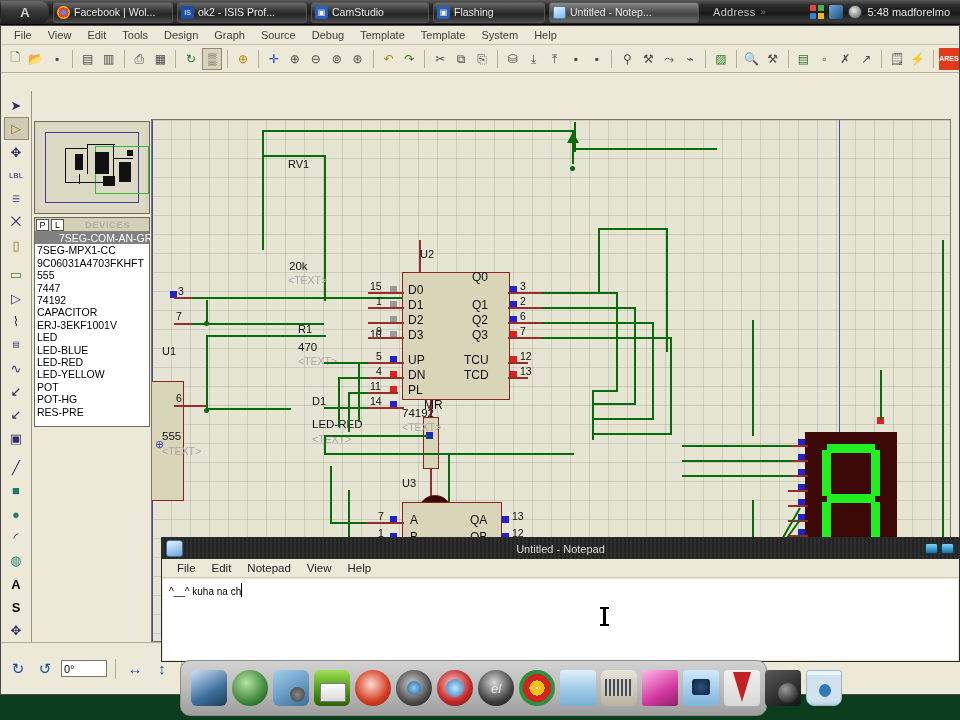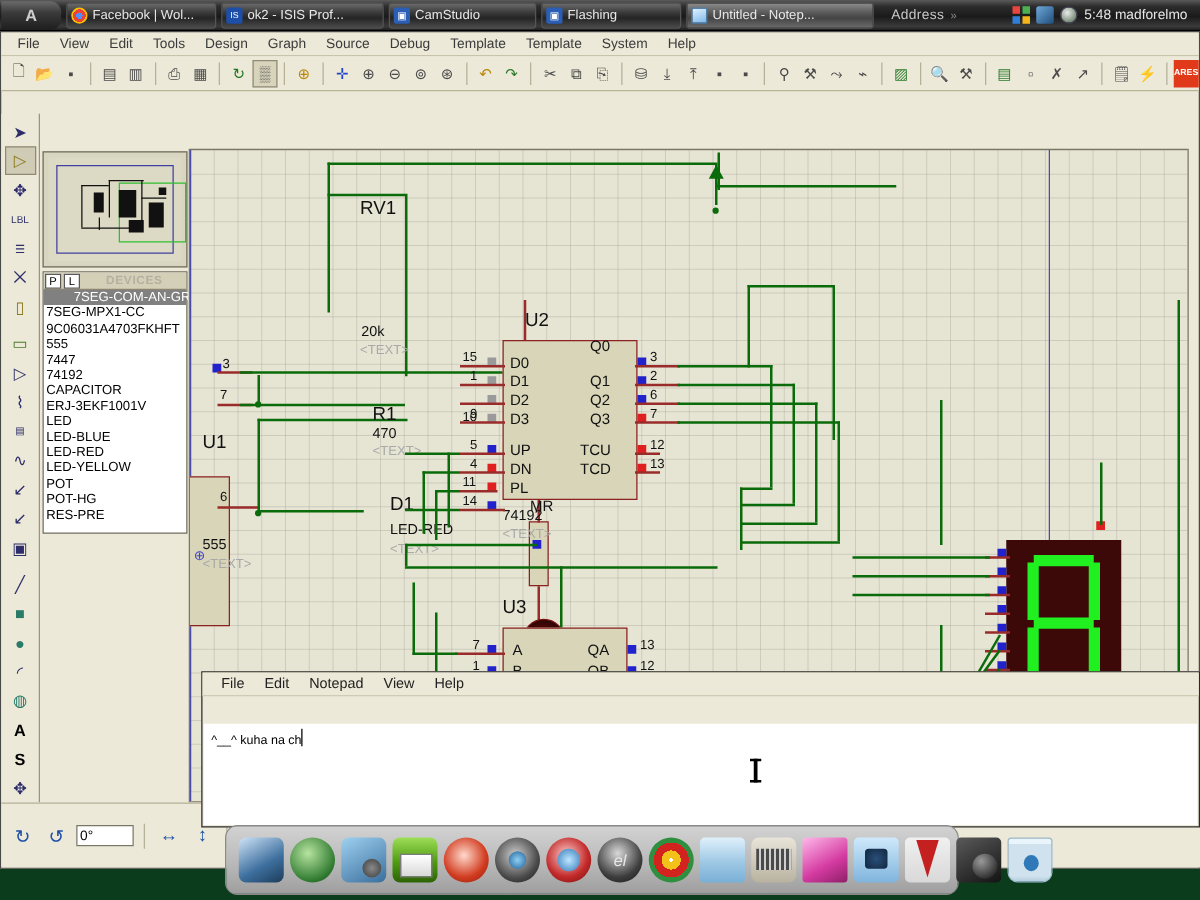--- a/index.html
+++ b/index.html
@@ -142,21 +142,21 @@
   #sheet-edge2 { position:absolute; right:110px; top:0; bottom:0; width:1px; background:#4a4aa8; }
   .wire { position:absolute; background:#0a6b0a; }
   .wh { height:2px; } .wv { width:2px; }
   .pinwire { position:absolute; background:#9a2b2b; height:2px; }
   .pinwire.v { width:2px; height:auto; }
   .junc { position:absolute; width:5px; height:5px; background:#0a6b0a; border-radius:50%; }
   .padb { position:absolute; width:7px; height:7px; background:#2222cc; }
   .padr { position:absolute; width:7px; height:7px; background:#e02020; }
   .padg { position:absolute; width:7px; height:7px; background:#9a9a9a; }
   .chip { position:absolute; background:#d8d5b8; border:1.5px solid #8b2222; }
-  .reflbl { position:absolute; color:#111; font-size:15px; font-family:"Liberation Sans",sans-serif; }
+  .reflbl { position:absolute; color:#111; font-size:11px; font-family:"Liberation Sans",sans-serif; }
   .vallbl { position:absolute; color:#111; font-size:11.5px; }
   .txtlbl { position:absolute; color:#a9a9a9; font-size:10.5px; }
   .pinnum { position:absolute; color:#111; font-size:10.5px; }
   .pinname { position:absolute; color:#111; font-size:12px; }
 
   
   #seg7 { position:absolute; left:653px; top:312px; width:92px; height:135px; background:#3c0808; }
   .seg { position:absolute; background:#20ef20; }
   .seg-h { height:9px; }
   .seg-v { width:9px; }
@@ -711,20 +711,28 @@
     <span class="rbtn">↺</span>
     <span id="rotfield">0°</span>
     <span class="rsep"></span>
     <span class="rbtn">↔</span>
     <span class="rbtn">↕</span>
     <span class="rsep"></span>
   </div>
 </div>
 
 <div id="notepad">
+  <div id="np-title">
+    <span class="npico"></span>
+    <span class="nptxt">Untitled - Notepad</span>
+    <span class="npwin">
+      <span class="wbtn"></span>
+      <span class="wbtn"></span>
+    </span>
+  </div>
   <div id="np-menu">
     <span>File</span>
     <span>Edit</span>
     <span>Notepad</span>
     <span>View</span>
     <span>Help</span>
   </div>
   <div id="np-body">
     <span>^__^ kuha na ch</span><span id="np-cursor"></span>
   </div>

